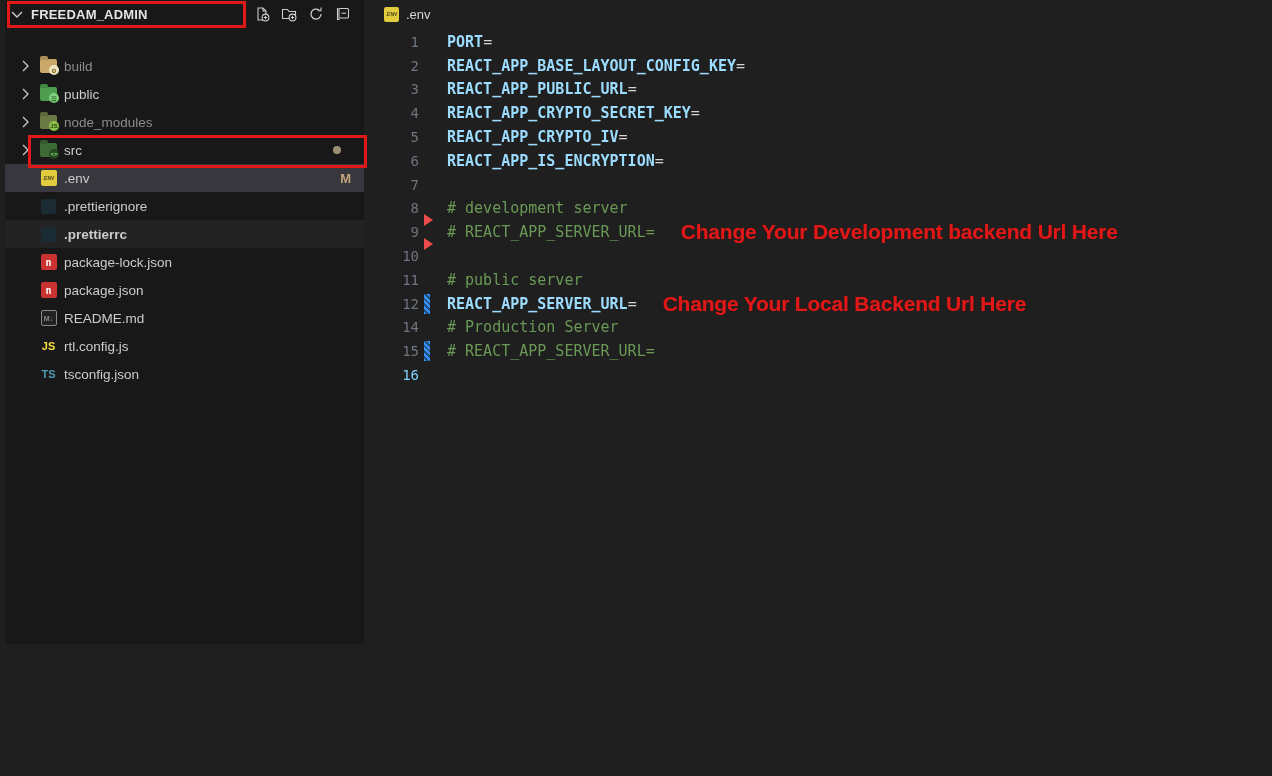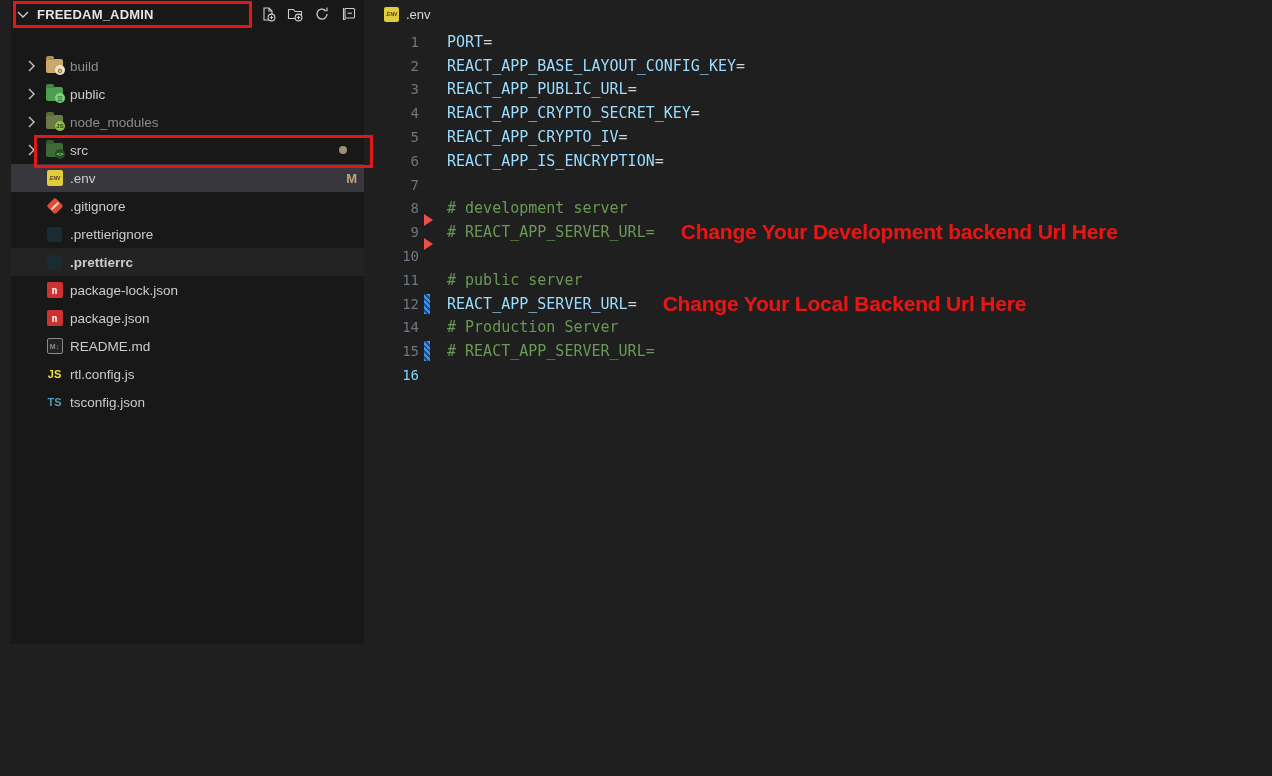--- a/index.html
+++ b/index.html
@@ -1,21 +1,21 @@
 <!DOCTYPE html>
 <html style="--c-red: #e11818; --c-comment: #6a9955; --c-key: #9cdcfe; --c-op: #d4d4d4; --c-badge: #e2c08d; --c-gut-red: #f14c4c; --c-sidebar-bg: #181818; --c-editor-bg: #1f1f1f; --c-selected-row: #37373d;"><head>
 <meta charset="utf-8">
 <style>
   * { margin:0; padding:0; box-sizing:border-box; }
   html,body { width:1272px; height:776px; overflow:hidden; background:#1f1f1f;
               font-family:"Liberation Sans", sans-serif; }
   #app { position:relative; width:1272px; height:776px; }
 
   
-  #sidebar { position:absolute; left:11px; top:0; width:363px; height:644px;
+  #sidebar { position:absolute; left:5px; top:0; width:363px; height:644px;
              background:var(--c-sidebar-bg,#181818); border-right:1px solid #151515; }
   .expl-header { display:flex; align-items:center; height:28px; padding-left:4px; }
   .expl-chevron { width:16px; height:16px; flex:0 0 16px; color:#cccccc; }
   .expl-title { font-size:13px; font-weight:bold; color:#e4e4e4; letter-spacing:.2px;
                 padding:2px 6px; position:relative; z-index:2; }
   .expl-tools { margin-left:auto; display:flex; gap:7px; padding-right:14px; }
   .tool-btn { width:20px; height:20px; display:flex; align-items:center; justify-content:center;
               color:#cccccc; cursor:pointer; }
   .tool-btn svg { width:16px; height:16px; }
 
@@ -59,21 +59,21 @@
   #editor { position:absolute; left:364px; top:0; right:0; height:776px; background:var(--c-editor-bg,#1f1f1f); }
   #tabbar { display:flex; align-items:center; height:28px; padding-left:20px; }
   .tab { display:flex; align-items:center; gap:7px; height:28px; color:#d7d7d7; font-size:13px; cursor:pointer; }
   .tab .fi-env { width:15px; height:15px; }
 
   #code { position:relative; padding-top:2px; font-family:"DejaVu Sans Mono","Liberation Mono",monospace; }
   .cl { display:flex; align-items:center; height:23.8px; position:relative; }
   .cl-num { width:55px; text-align:right; color:#6e7681; font-size:14px; flex:0 0 55px; }
   .cl.active .cl-num { color:#7dd3fc; }
   .cl-code { margin-left:28px; font-size:15px; white-space:pre; display:flex; align-items:center; }
-  .tk-key { color:var(--c-key,#9cdcfe); }
+  .tk-key { color:var(--c-key,#9cdcfe);font-weight:bold; }
   .tk-op { color:var(--c-op,#d4d4d4); }
   .tk-comment { color:var(--c-comment,#6a9955); }
   .tk-annotation { font-family:"Liberation Sans",sans-serif; font-weight:800;
                    font-size:21px; color:var(--c-red,#e11818); margin-left:26px;
                    letter-spacing:-0.2px; text-shadow:0 0 1px #7a0c0c; white-space:nowrap; }
   .mk-del { position:absolute; left:60px; bottom:-6px; width:0; height:0;
             border-top:6px solid transparent; border-bottom:6px solid transparent;
             border-left:9px solid var(--c-gut-red,#f14c4c); z-index:3; }
   .mk-mod { position:absolute; left:60px; top:2px; bottom:2px; width:6px;
             background:repeating-linear-gradient(45deg,#3794ff 0 2px,#1f4f7a 2px 4px); }
@@ -178,29 +178,20 @@
           <span class="row-noChev"></span>
           <span class="row-icon">
             <span class="fi fi-env">.ENV</span>
           </span>
           <span class="row-label">.env</span>
           <span class="row-badge">M</span>
         </div>
         <div class="tree-row">
           <span class="row-noChev"></span>
           <span class="row-icon">
-            <span class="fi-git">
-              <i></i>
-            </span>
-          </span>
-          <span class="row-label">.gitignore</span>
-        </div>
-        <div class="tree-row">
-          <span class="row-noChev"></span>
-          <span class="row-icon">
             <span class="fi fi-prettier" style="width:15px;height:15px">
               <i style="background:linear-gradient(90deg,#e7a2c4 0 55%,transparent 55%)"></i>
               <i style="background:linear-gradient(90deg,#f6d55c 0 35%,transparent 35% 45%,#56b3b4 45% 80%,transparent 80%)"></i>
               <i style="background:linear-gradient(90deg,#bf85bf 0 45%,transparent 45% 55%,#ea5e5e 55% 75%,transparent 75%)"></i>
               <i style="background:linear-gradient(90deg,#56b3b4 0 30%,transparent 30%)"></i>
             </span>
           </span>
           <span class="row-label">.prettierignore</span>
         </div>
         <div class="tree-row hovered">

